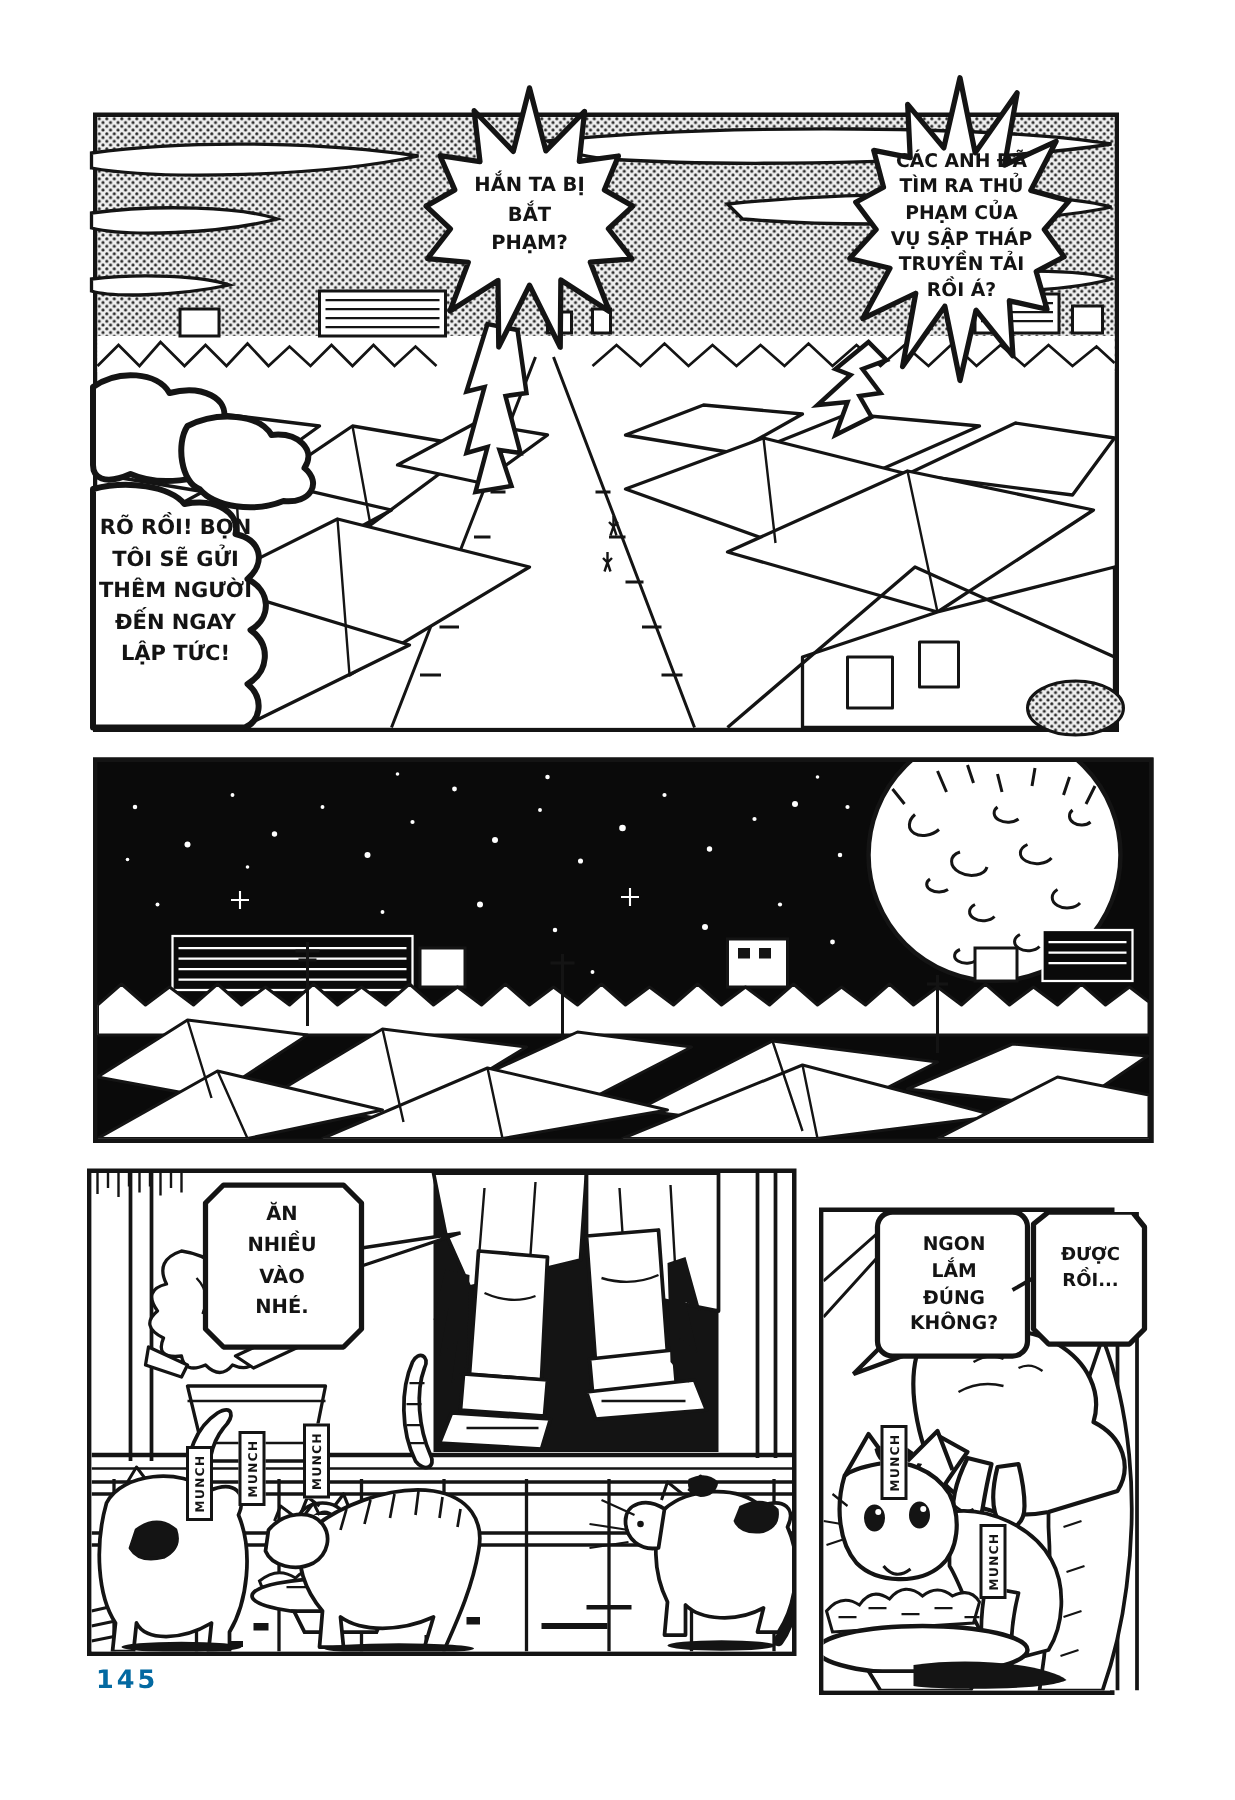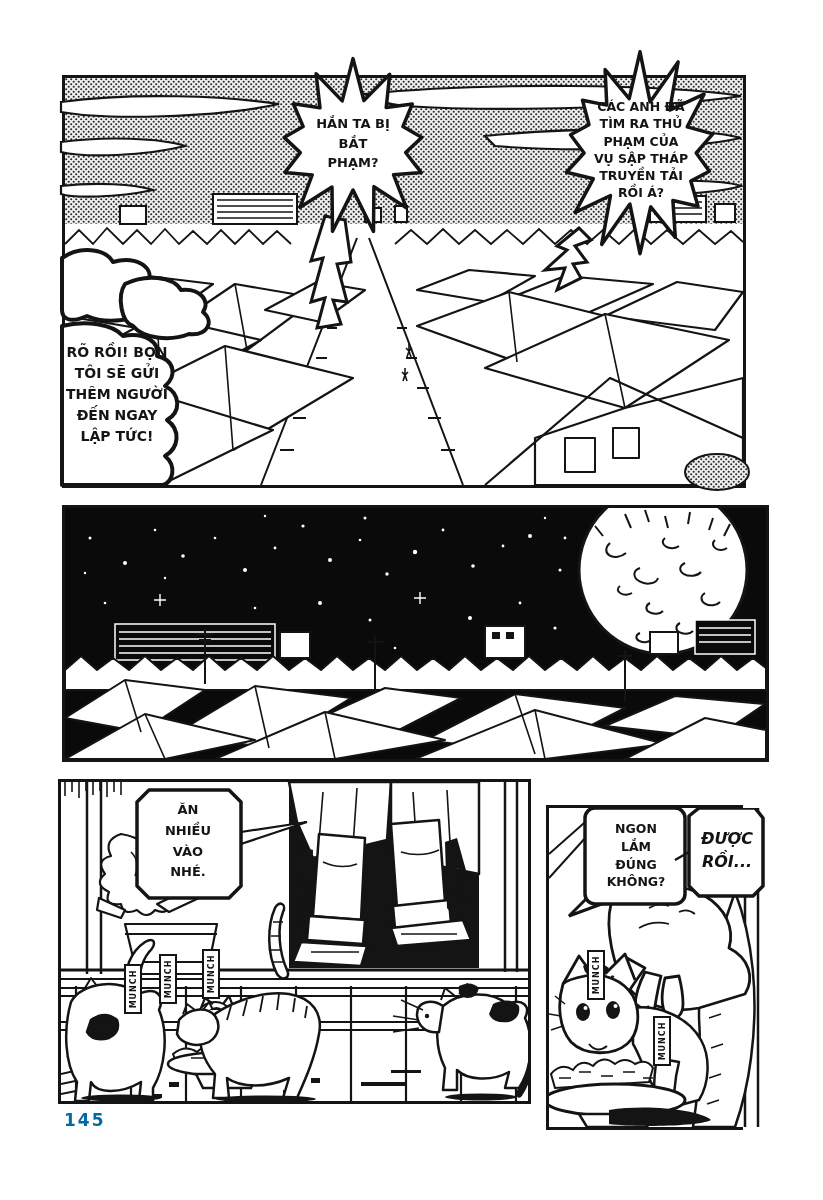--- a/index.html
+++ b/index.html
@@ -13,21 +13,21 @@
   .p4{left:546px;top:805px;width:197px;height:325px;}
   .ovis{overflow:visible;}
   .ohid{overflow:hidden;}
   .btxt{position:absolute;font-weight:700;text-align:center;white-space:pre-line;
         color:#141414;line-height:1.45;}
   .b1{left:228px;top:36px;width:120px;font-size:13px;line-height:1.5;}
   .b2{left:506px;top:20px;width:140px;font-size:12.5px;line-height:1.38;}
   .cap{left:-1px;top:264px;width:106px;font-size:14px;line-height:1.5;}
   .b3{left:76px;top:18px;width:102px;font-size:13px;line-height:1.6;}
   .b4{left:40px;top:12px;width:94px;font-size:12.5px;line-height:1.42;}
-  .b5{left:140px;top:20px;width:76px;font-size:16px;line-height:1.42;font-style:italic;}
+  .b5{left:140px;top:20px;width:76px;font-size:12px;line-height:1.42;}
   .munch{position:absolute;width:46px;height:14px;border:2px solid #141414;background:#fff;
          font-size:8px;font-weight:700;letter-spacing:1px;display:flex;align-items:center;
          justify-content:center;transform:rotate(-90deg);color:#141414;}
   .pagenum{position:absolute;left:64px;top:1110px;font-size:17px;font-weight:700;
            letter-spacing:2px;color:#0369a1;}
 </style>
 </head>
 <body>
 
 <div class="page">

